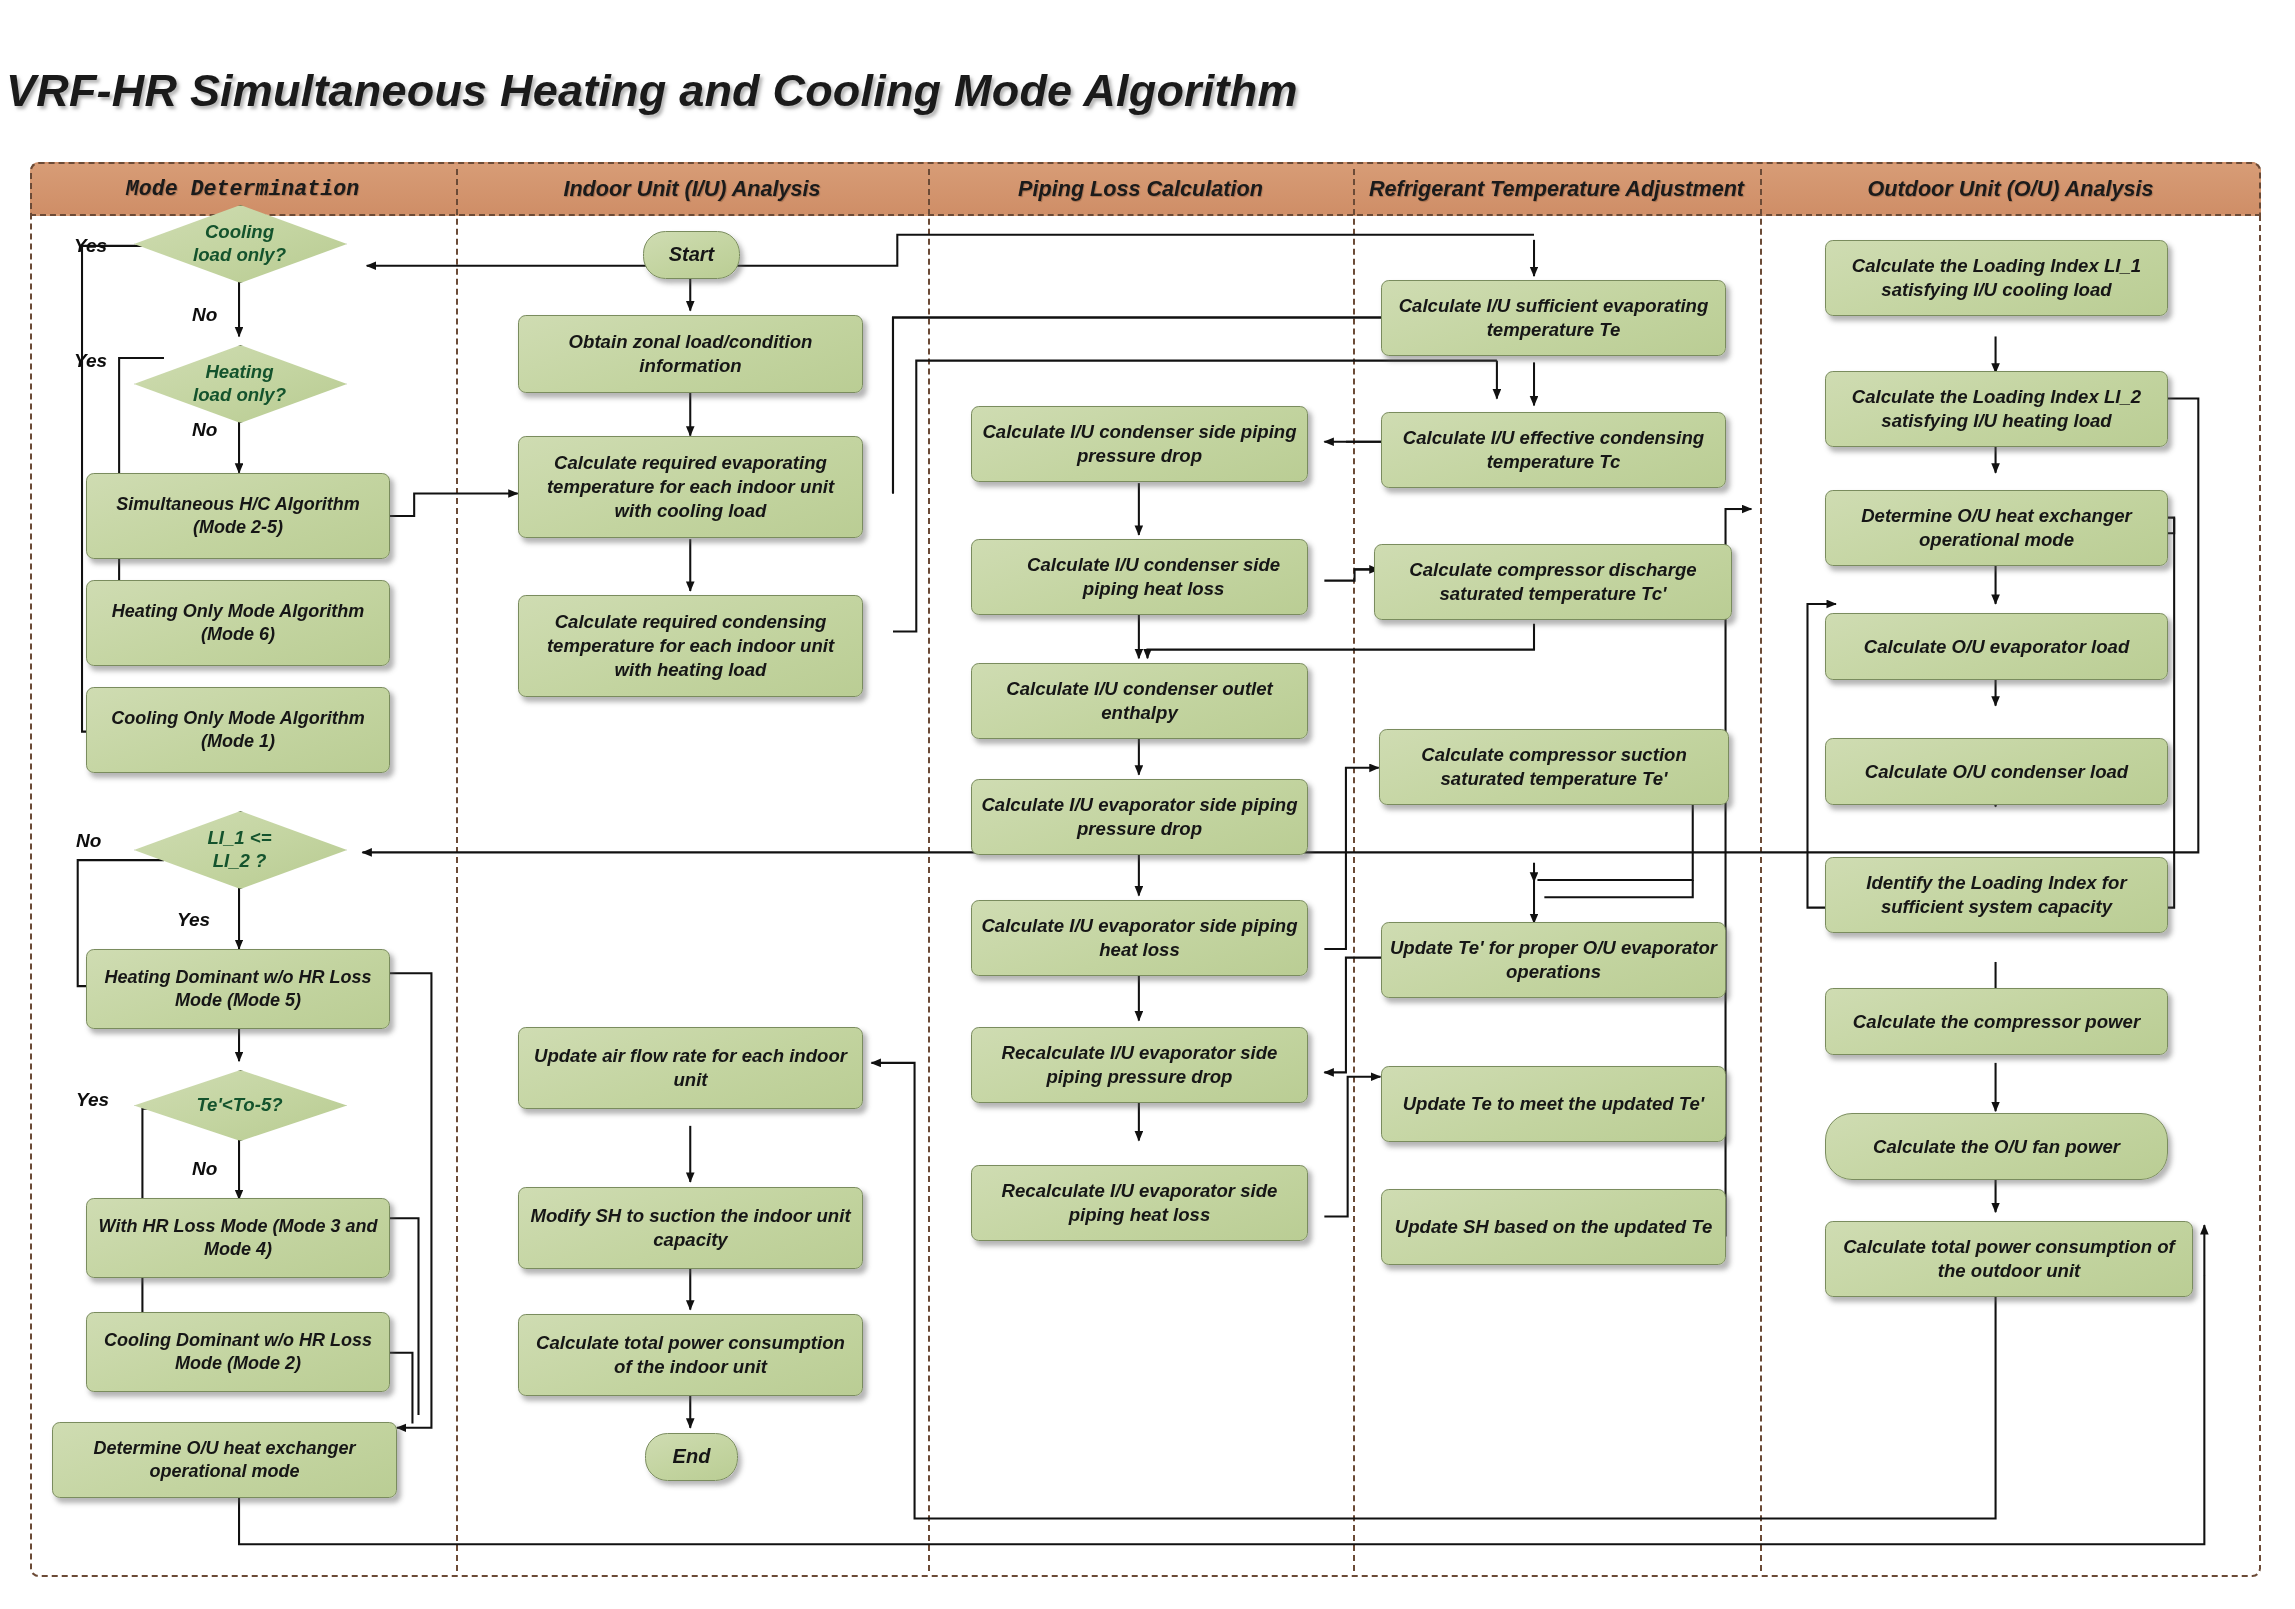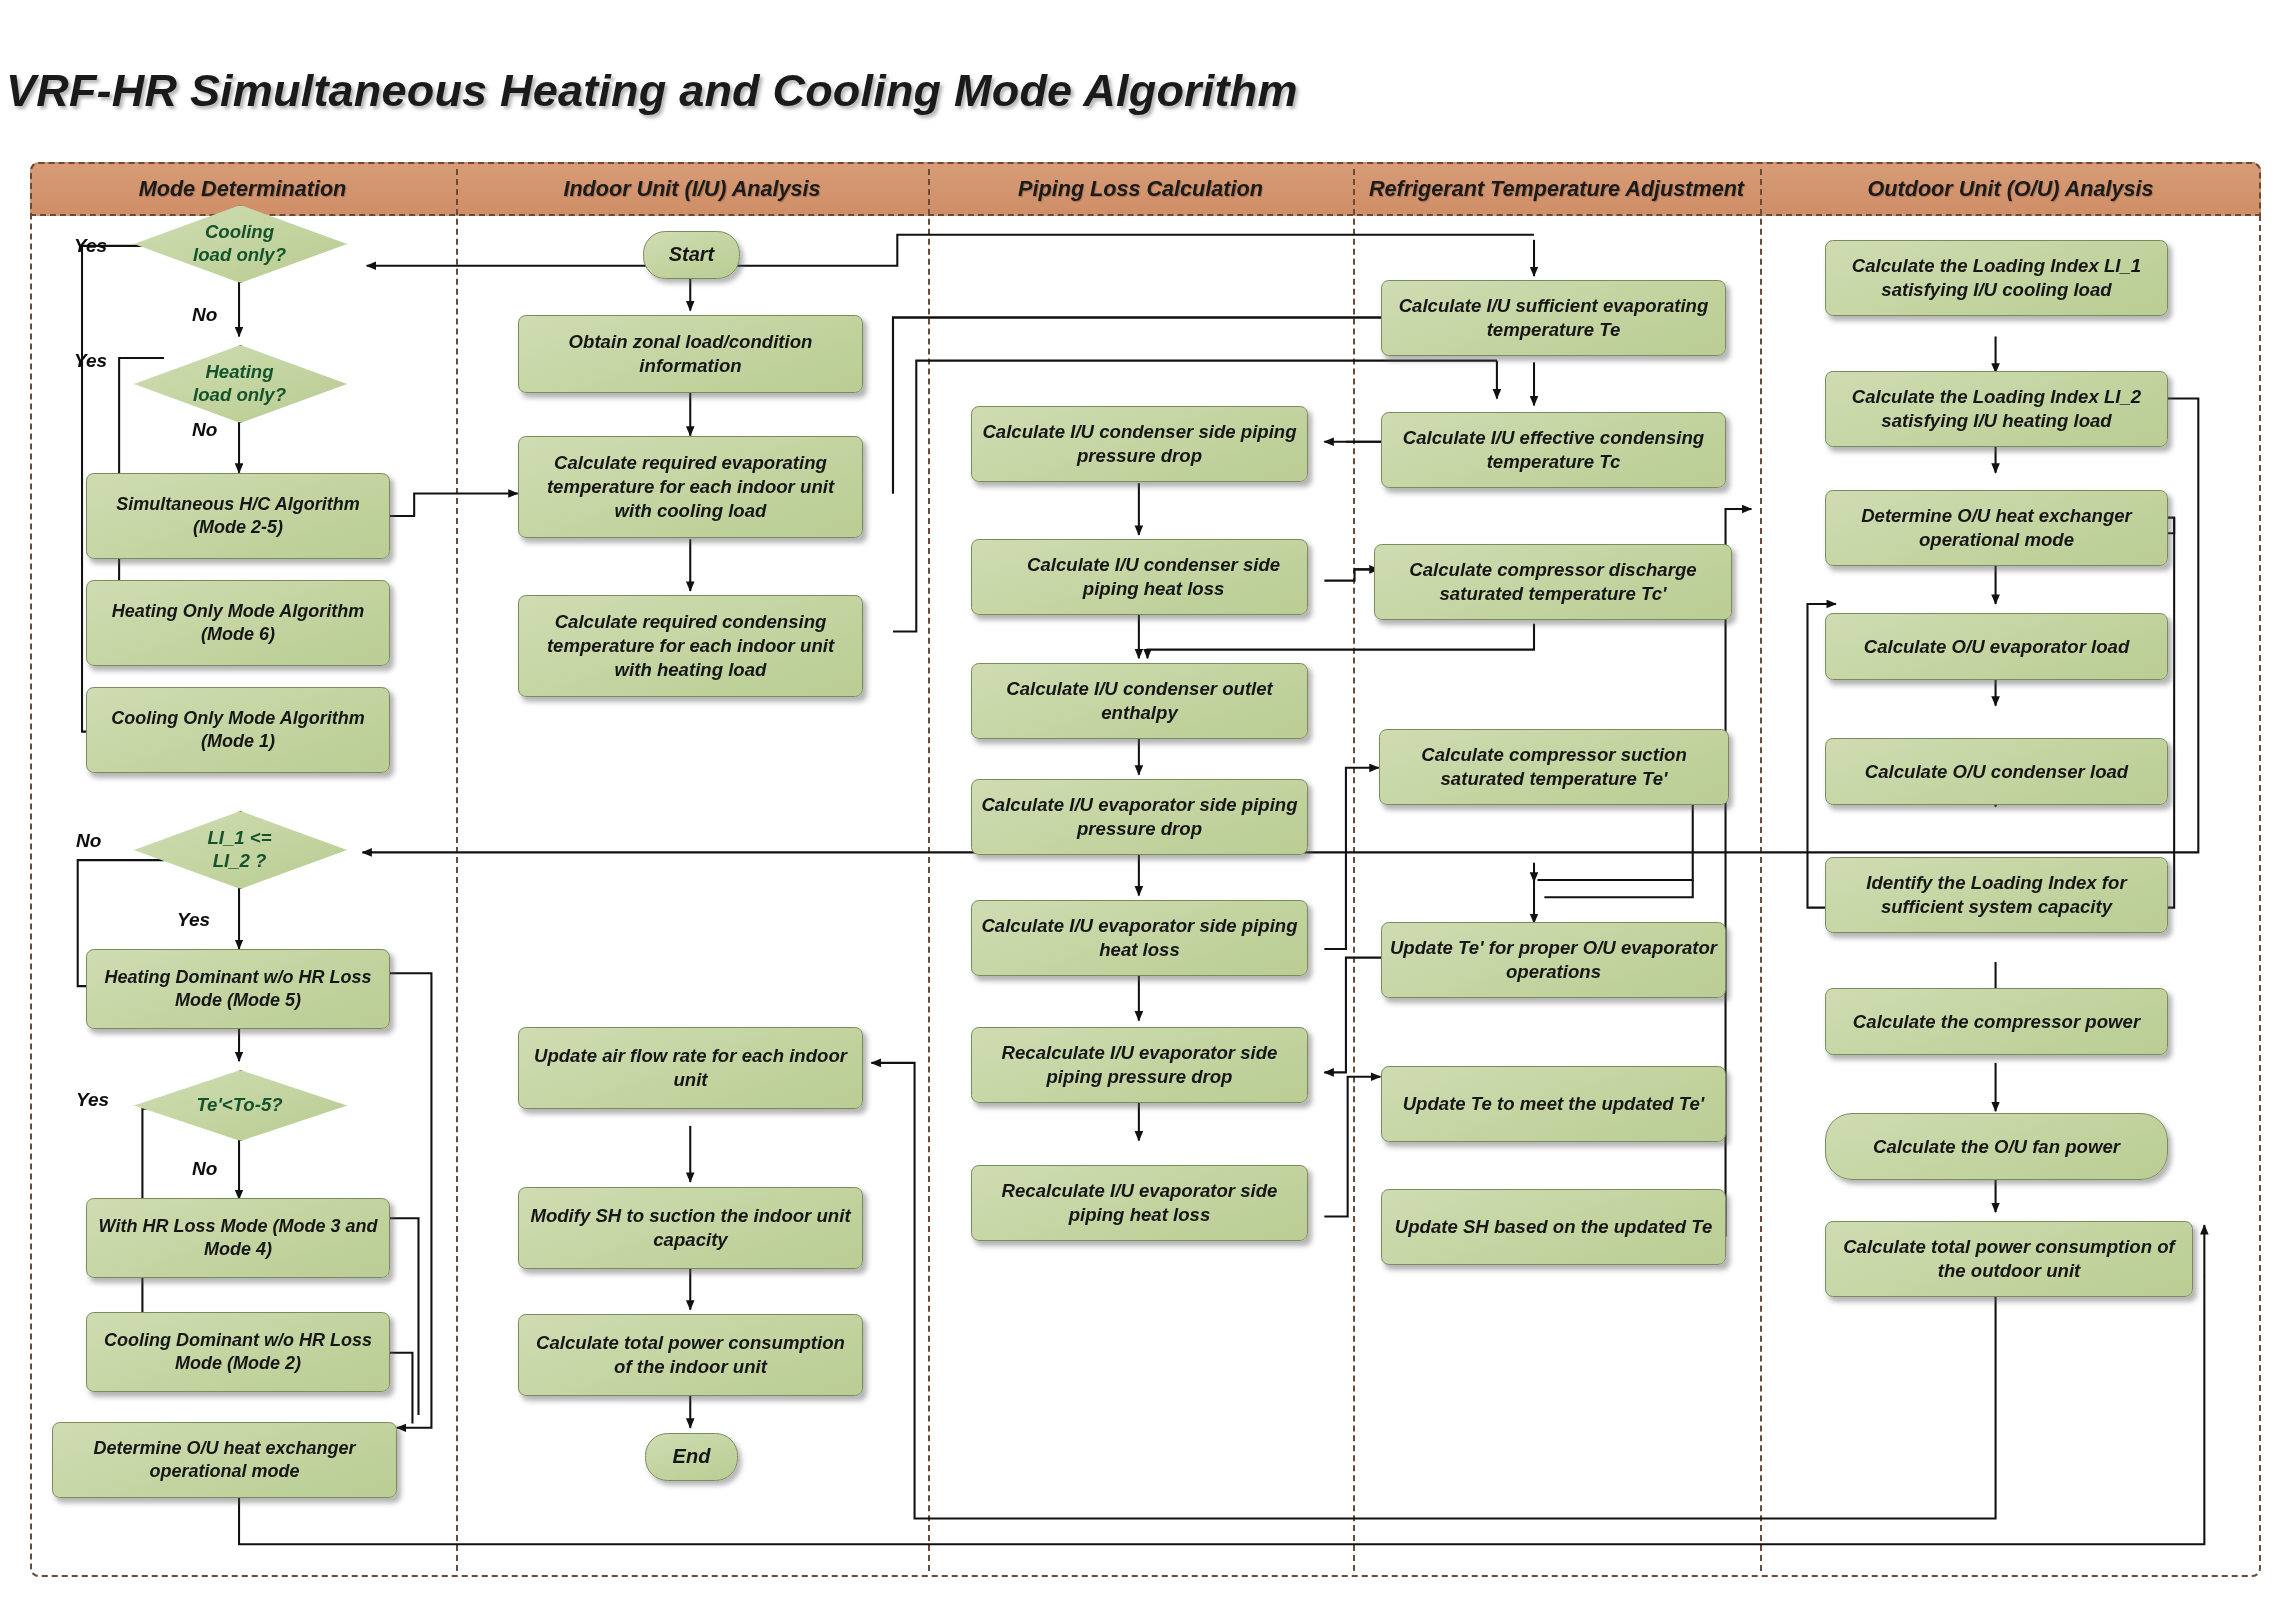--- a/index.html
+++ b/index.html
@@ -77,21 +77,21 @@
 </head>
 <body>
 
 <div id="stage">
 
   <div id="title">VRF-HR Simultaneous Heating and Cooling Mode Algorithm</div>
 
   <div id="frame"></div>
   <div id="headerband"></div>
 
-  <div class="lane-title" style="left:30px;width:425px;">Mode Determination</div>
+  <div class="lane-title" style="left:30px;width:425px;font-family:Liberation Mono, monospace;">Mode Determination</div>
   <div class="lane-title" style="left:456px;width:472px;">Indoor Unit (I/U) Analysis</div>
   <div class="lane-title" style="left:928px;width:425px;">Piping Loss Calculation</div>
   <div class="lane-title" style="left:1353px;width:407px;">Refrigerant Temperature Adjustment</div>
   <div class="lane-title" style="left:1760px;width:501px;">Outdoor Unit (O/U) Analysis</div>
 
   <div class="lane-div" style="left:456px;"></div>
   <div class="lane-div" style="left:928px;"></div>
   <div class="lane-div" style="left:1353px;"></div>
   <div class="lane-div" style="left:1760px;"></div>
 

